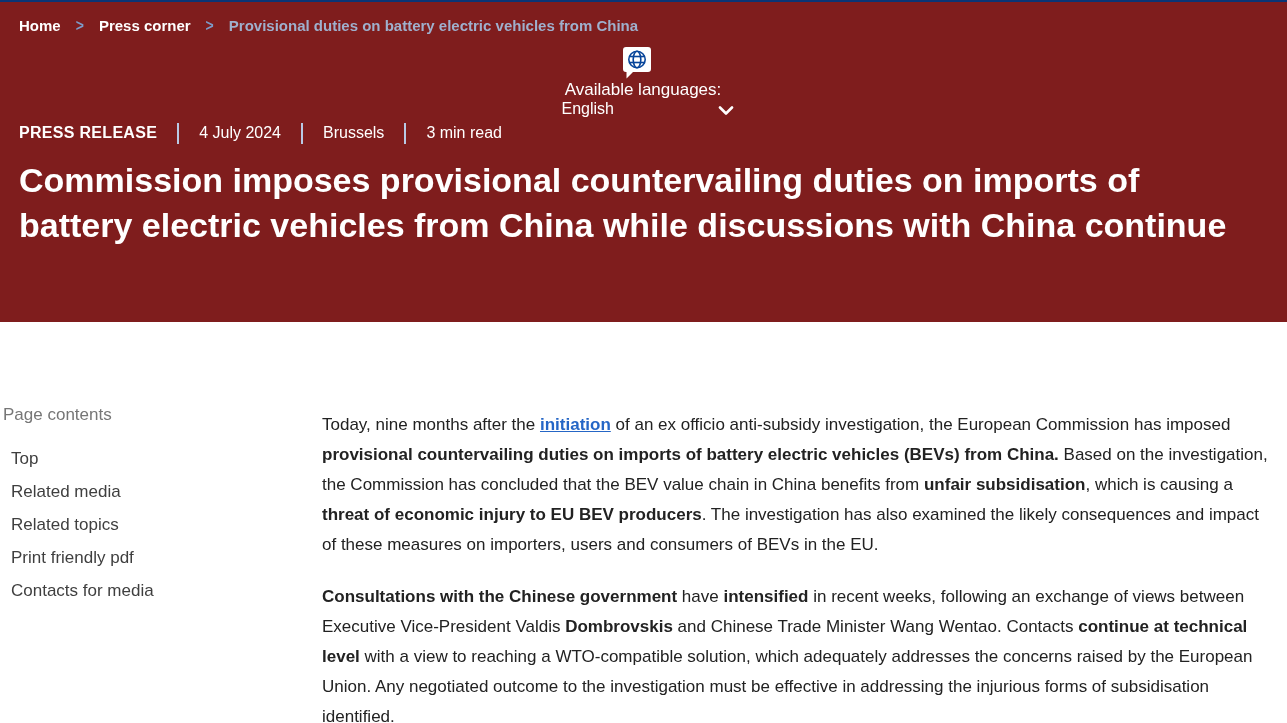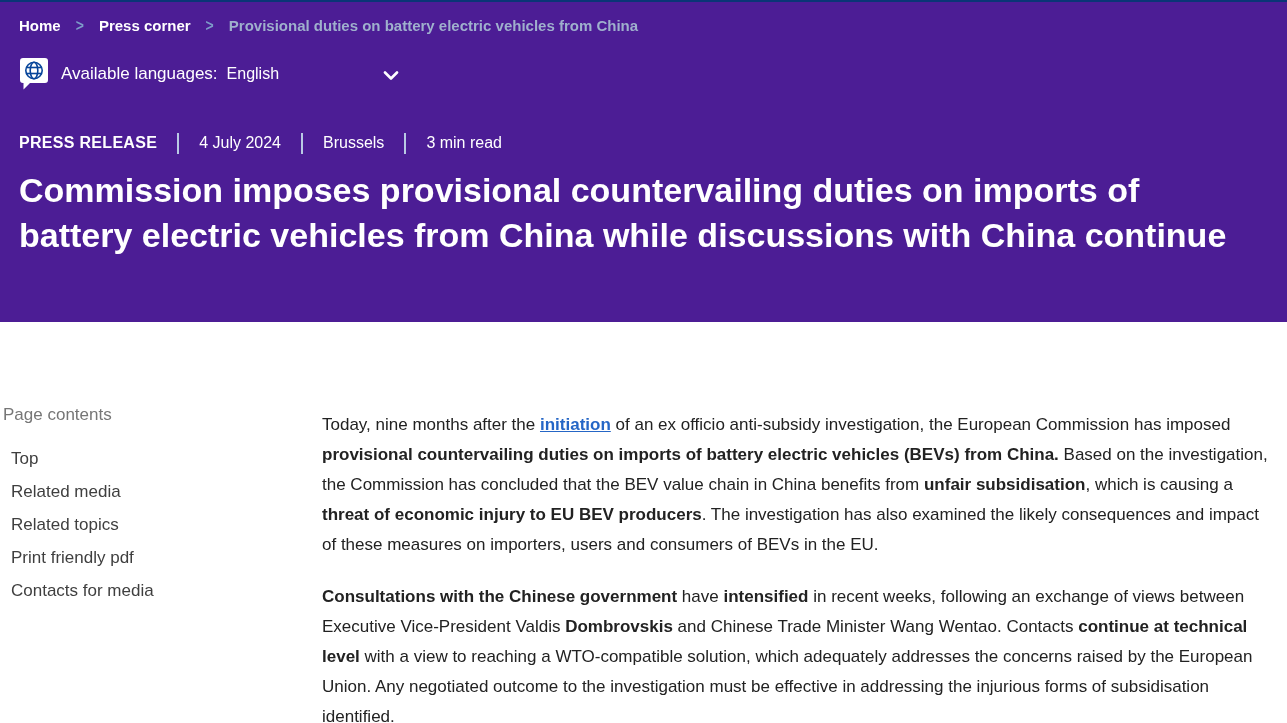--- a/index.html
+++ b/index.html
@@ -3,34 +3,34 @@
 <meta charset="utf-8">
 <style>
   * { margin: 0; padding: 0; box-sizing: border-box; }
   html, body { width: 1287px; height: 723px; overflow: hidden; background: #ffffff; }
   body { font-family: "Liberation Sans", "DejaVu Sans", sans-serif; }
 
   
   .hero {
     width: 100%;
     height: 322px;
-    background: #4c1d95;
+    background: #7f1d1d;
     border-top: 2px solid #0a3576;
     color: #ffffff;
     padding: 12px 20px 0 19px;
   }
 
   
   .breadcrumb { display: flex; align-items: center; font-size: 15px; font-weight: bold; height: 22px; }
   .breadcrumb a { color: #ffffff; text-decoration: none; }
   .breadcrumb .sep { color: #7d9cc9; margin: 0 15px; font-size: 14px; transform: scaleY(1.15); }
   .breadcrumb .current { color: #9fb0cd; }
 
   
-  .lang-row { display: flex; align-items: center; margin-top: 20px; height: 36px; }
+  .lang-row { display: flex; align-items: center; margin-top: 10px; height: 36px; flex-direction: column; }
   .lang-row .globe-wrap { width: 30px; height: 34px; margin-right: 12px; }
   .lang-row .label { font-size: 17px; color: #ffffff; }
   .lang-select {
     display: flex; align-items: center; justify-content: space-between;
     width: 172px; margin-left: 9px; cursor: pointer; gap: 12px;
   }
   .lang-select .value { font-size: 16px; color: #ffffff; }
   .lang-select svg { margin-top: 3px; }
 
   

